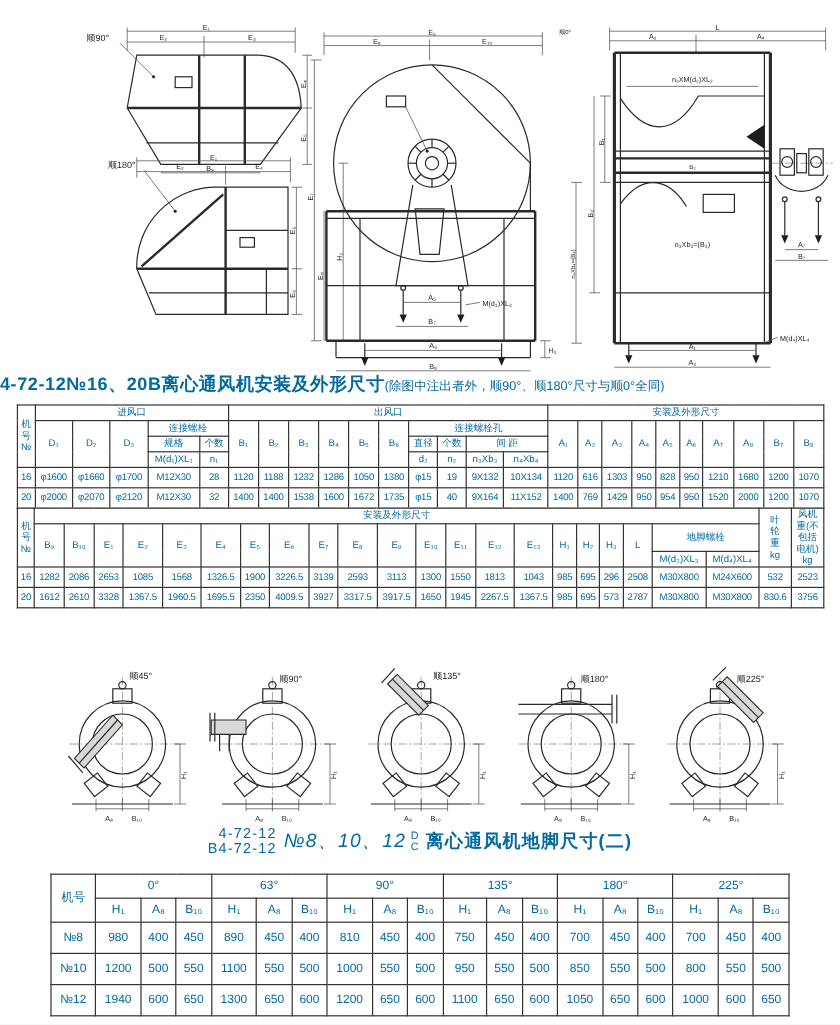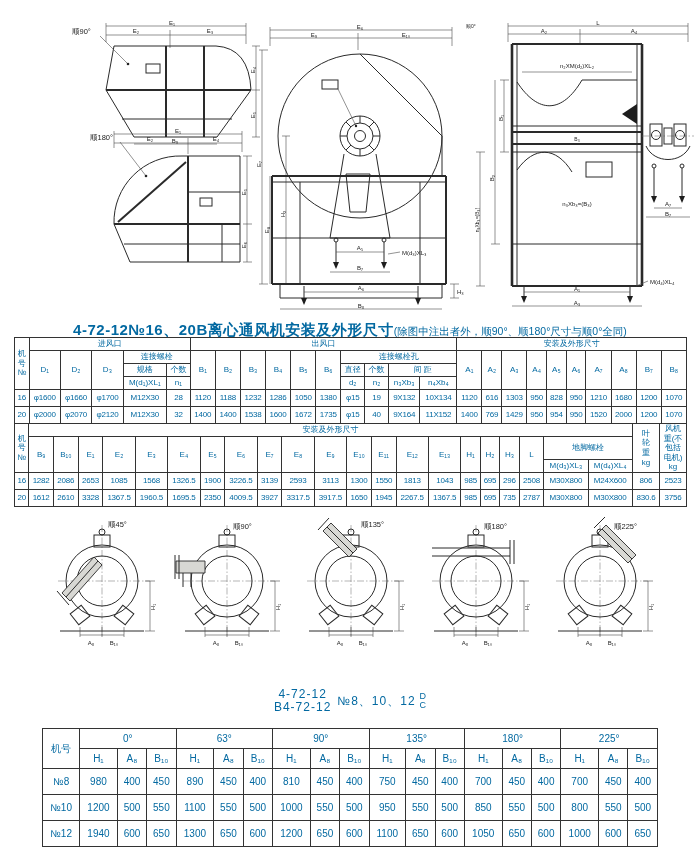--- a/index.html
+++ b/index.html
@@ -12,39 +12,39 @@
   svg .th{stroke:#2a2a2a;stroke-width:2.6;fill:none;}
   svg .dim{stroke:#4a4a4a;stroke-width:.6;fill:none;}
   svg .cl{stroke:#6a6a6a;stroke-width:.5;stroke-dasharray:7 2 1.5 2;fill:none;}
   svg .duct{fill:#d8d8d4;stroke:#2a2a2a;stroke-width:.9;}
   svg .blk{fill:#1d1d1d;stroke:none;}
   svg text{font-family:"Liberation Sans",sans-serif;fill:#222;}
   svg .ts{font-size:6px;}
   svg .tx{font-size:5px;}
   svg .tm{font-size:7.5px;}
   
-  #title1{position:absolute;top:321px;left:0;width:100%;text-align:center;white-space:nowrap;}
+  #title1{position:absolute;top:311px;left:0;width:100%;text-align:left;white-space:nowrap;}
   #title1 .main{font-size:15px;font-weight:700;letter-spacing:.5px;}
   #title1 .note{font-size:10.5px;font-weight:400;}
   #title2{position:absolute;top:688px;left:0;width:100%;display:flex;justify-content:center;align-items:center;gap:6px;}
-  #title2 .stack{display:flex;flex-direction:column;align-items:center;font-size:12px;line-height:1.1;letter-spacing:1px;}
-  #title2 .mid{font-size:12px;letter-spacing:1px;}
+  #title2 .stack{display:flex;flex-direction:column;align-items:flex-end;font-size:12px;line-height:1.1;letter-spacing:1px;}
+  #title2 .mid{font-size:16px;letter-spacing:1px;font-style:italic;}
   #title2 .dc{display:flex;flex-direction:column;font-size:9px;line-height:1;margin-left:-2px;}
   #title2 .rest{font-size:15px;font-weight:600;letter-spacing:1px;}
   
   .dtable{border-collapse:collapse;width:100%;table-layout:auto;background:#fff;border:1.5px solid #222;}
   .dtable th,.dtable td{border:1px solid #333;text-align:center;vertical-align:middle;
       font-weight:400;padding:0 1px;white-space:pre-line;line-height:1.2;}
   #table1{position:absolute;top:337px;left:14px;width:673px;}
   #table1 th{font-size:8px;height:12px;}
   #table1 td{font-size:8px;height:16px;letter-spacing:-.2px;}
   #table2{position:absolute;top:728px;left:42px;width:616px;}
   #table2 th{font-size:10px;height:19px;}
   #table2 td{font-size:10px;height:25px;}
-  #orient-row{position:absolute;left:46px;top:515px;width:616px;height:140px;display:flex;justify-content:space-between;}
+  #orient-row{position:absolute;left:46px;top:554px;width:616px;height:140px;display:flex;justify-content:space-between;}
   .orient{position:relative;width:118px;height:140px;}
   .orient svg{position:absolute;left:0;top:0;}
 </style>
 </head>
 <body>
 
 <div id="page">
 
   <svg style="left:70px;top:20px" width="190" height="128" viewBox="0 0 190 128">
     <line class="dim" x1="36" y1="6" x2="176" y2="6"></line>
@@ -431,21 +431,21 @@
             <td>1300</td>
             <td>1550</td>
             <td>1813</td>
             <td>1043</td>
             <td>985</td>
             <td>695</td>
             <td>296</td>
             <td>2508</td>
             <td>M30X800</td>
             <td>M24X600</td>
-            <td>806</td>
+            <td>532</td>
             <td>2523</td>
           </tr>
           <tr>
             <td>20</td>
             <td>1612</td>
             <td>2610</td>
             <td>3328</td>
             <td>1367.5</td>
             <td>1960.5</td>
             <td>1695.5</td>
@@ -453,21 +453,21 @@
             <td>4009.5</td>
             <td>3927</td>
             <td>3317.5</td>
             <td>3917.5</td>
             <td>1650</td>
             <td>1945</td>
             <td>2267.5</td>
             <td>1367.5</td>
             <td>985</td>
             <td>695</td>
-            <td>735</td>
+            <td>573</td>
             <td>2787</td>
             <td>M30X800</td>
             <td>M30X800</td>
             <td>830.6</td>
             <td>3756</td>
           </tr>
         </tbody>
       </table>
   </div>
 
@@ -621,20 +621,21 @@
   <div id="title2">
     <span class="stack">
       <span>4-72-12</span>
       <span>B4-72-12</span>
     </span>
     <span class="mid">№8、10、12</span>
     <span class="dc">
       <span>D</span>
       <span>C</span>
     </span>
+    <span class="rest">离心通风机地脚尺寸(二)</span>
   </div>
 
   <div id="table2">
     <table class="dtable">
         <thead>
           <tr>
             <th rowspan="2">机号</th>
             <th colspan="3">0°</th>
             <th colspan="3">63°</th>
             <th colspan="3">90°</th>

